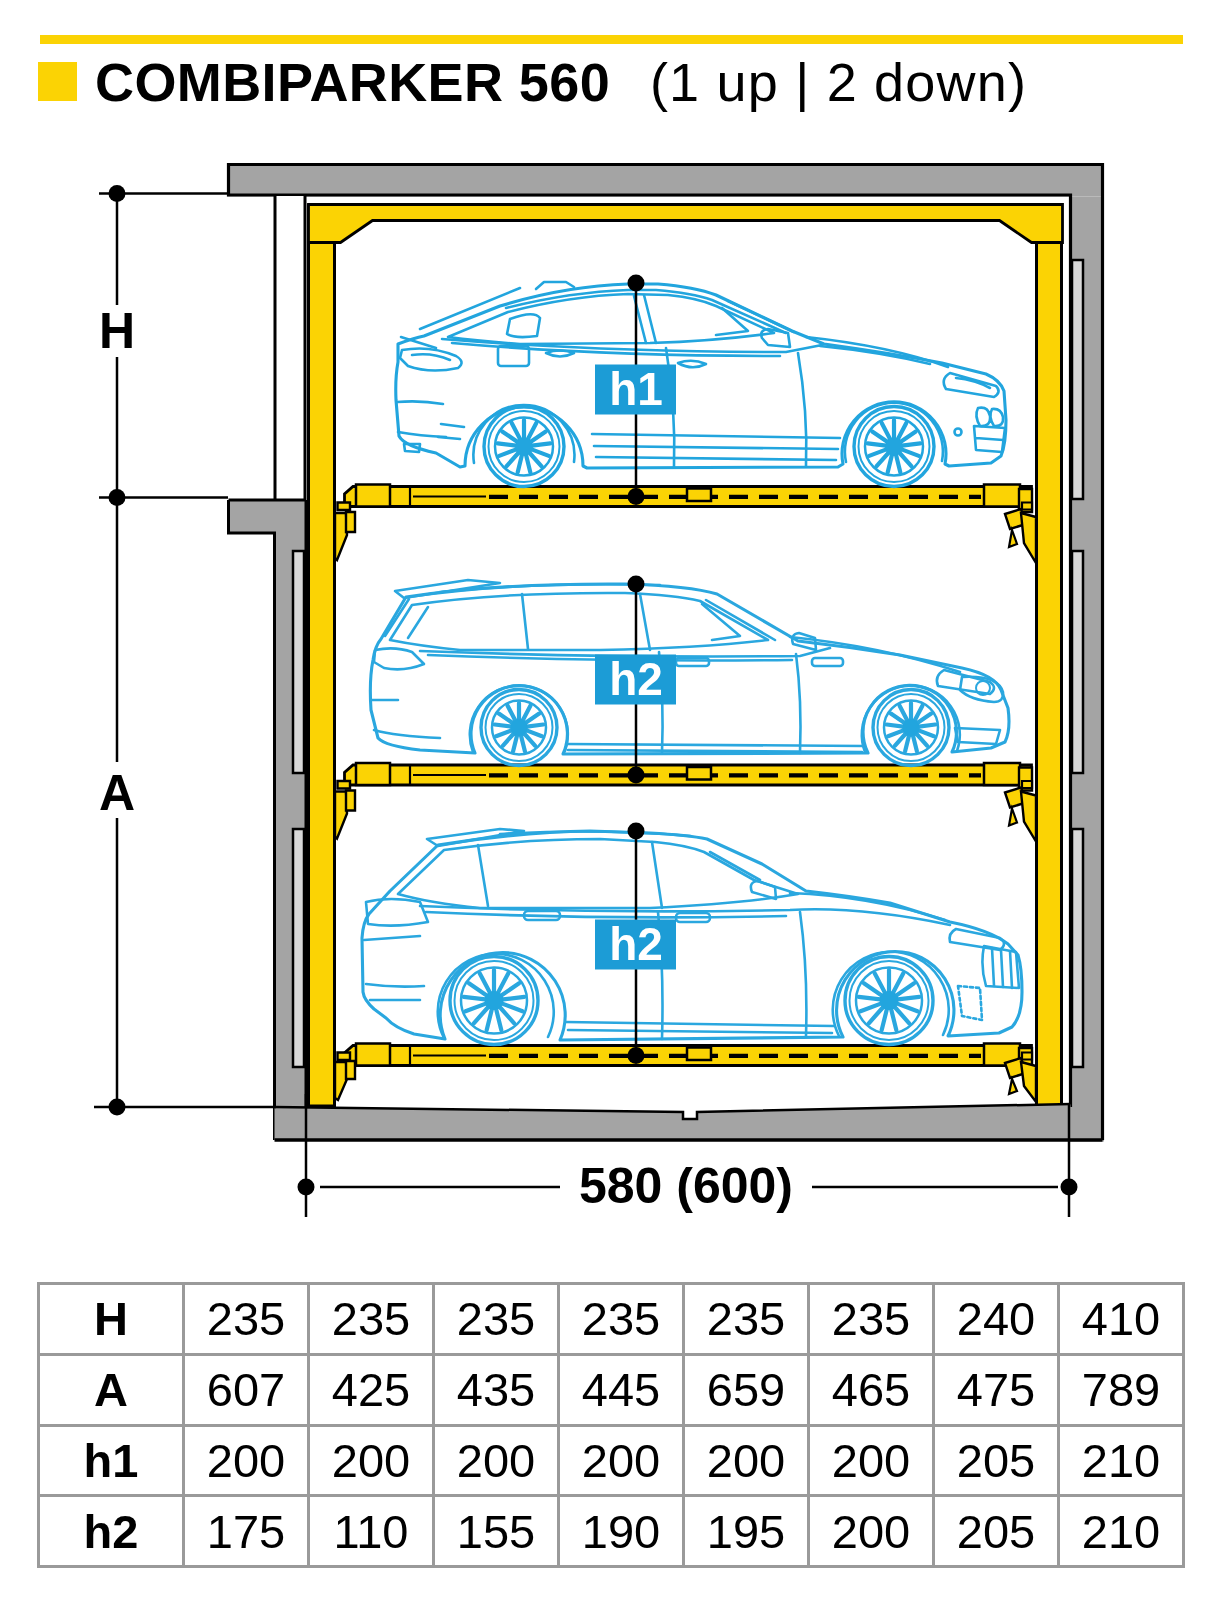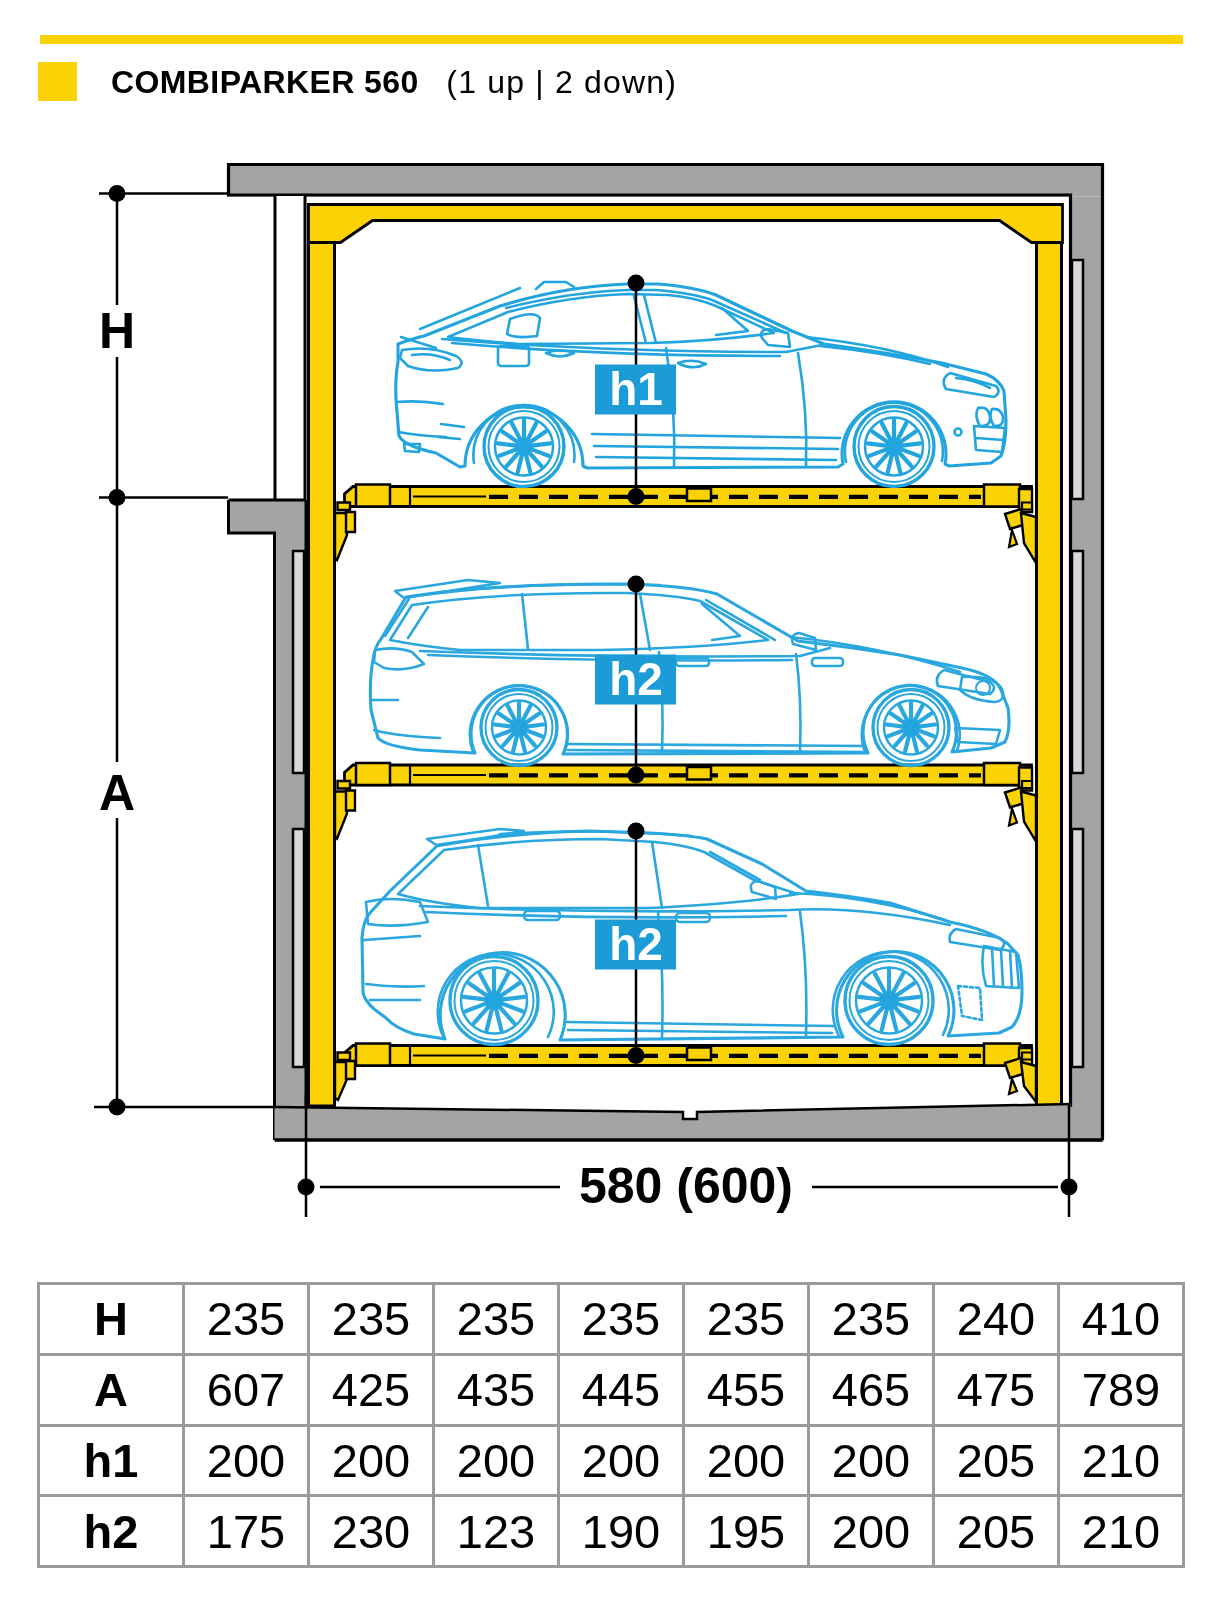--- a/index.html
+++ b/index.html
@@ -10,21 +10,21 @@
   table.dim td.hd{font-weight:bold;}
 </style>
 </head>
 <body>
 <div id="page">
 
   <div class="abs" style="left:40px;top:35px;width:1143px;height:9px;background:#FBD304;"></div>
 
   <div class="abs" style="left:38px;top:62px;width:39px;height:39px;background:#FBD304;"></div>
 
-  <div class="abs" style="left:111px;top:54px;font-size:32px;line-height:56px;white-space:nowrap;letter-spacing:0.4px;"><b>COMBIPARKER 560</b>&nbsp; <span style="font-weight:normal;letter-spacing:1.2px;margin-left:9px;">(1 up | 2 down)</span></div>
+  <div class="abs" style="left:95px;top:54px;font-size:54px;line-height:56px;white-space:nowrap;letter-spacing:0.4px;"><b>COMBIPARKER 560</b>&nbsp; <span style="font-weight:normal;letter-spacing:1.2px;margin-left:9px;">(1 up | 2 down)</span></div>
 
   <svg class="abs" style="left:0;top:0;" width="1220" height="1270" viewBox="0 0 1220 1270" fill="none">
 
     <path d="M227 163 H1104 V196.5 H227 Z" fill="#A4A4A4"></path>
 
     <path d="M1069 196.5 H1104 V1141.5 H1069 Z" fill="#A4A4A4"></path>
     <path d="M228.5 196.5 V164.5 H1102.5 V1140 M227 195 H1070.5 V1107" fill="none" stroke="#000" stroke-width="3.2"></path>
 
     <g stroke="#000" stroke-width="2.5" fill="#D9D9D9">
       <rect x="1072" y="260" width="11" height="239"></rect>
@@ -387,41 +387,41 @@
           <td>235</td>
           <td>240</td>
           <td>410</td>
         </tr>
     <tr>
           <td class="hd">A</td>
           <td>607</td>
           <td>425</td>
           <td>435</td>
           <td>445</td>
-          <td>455</td>
+          <td>659</td>
           <td>465</td>
           <td>475</td>
           <td>789</td>
         </tr>
     <tr>
           <td class="hd">h1</td>
           <td>200</td>
           <td>200</td>
           <td>200</td>
           <td>200</td>
           <td>200</td>
           <td>200</td>
           <td>205</td>
           <td>210</td>
         </tr>
     <tr>
           <td class="hd">h2</td>
           <td>175</td>
-          <td>230</td>
-          <td>123</td>
+          <td>110</td>
+          <td>155</td>
           <td>190</td>
           <td>195</td>
           <td>200</td>
           <td>205</td>
           <td>210</td>
         </tr>
   </tbody>
     </table>
 </div>
 

